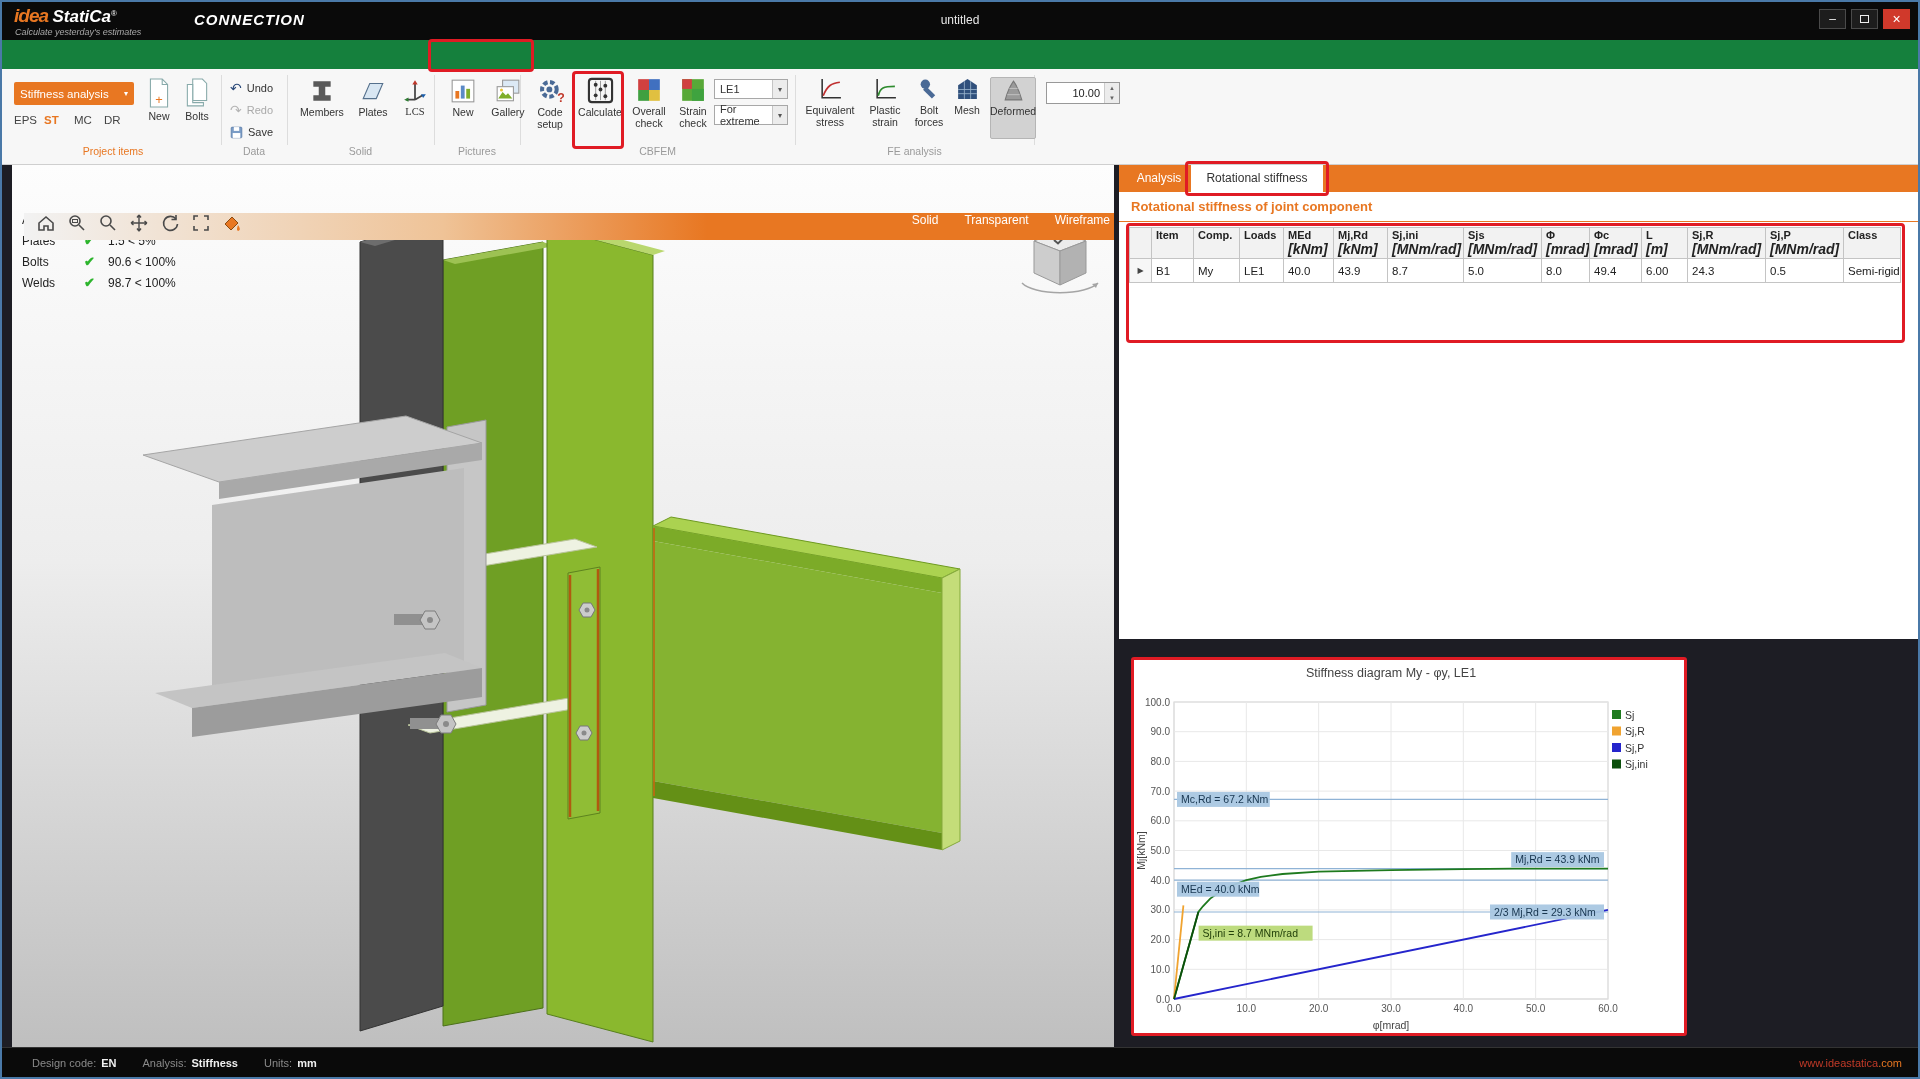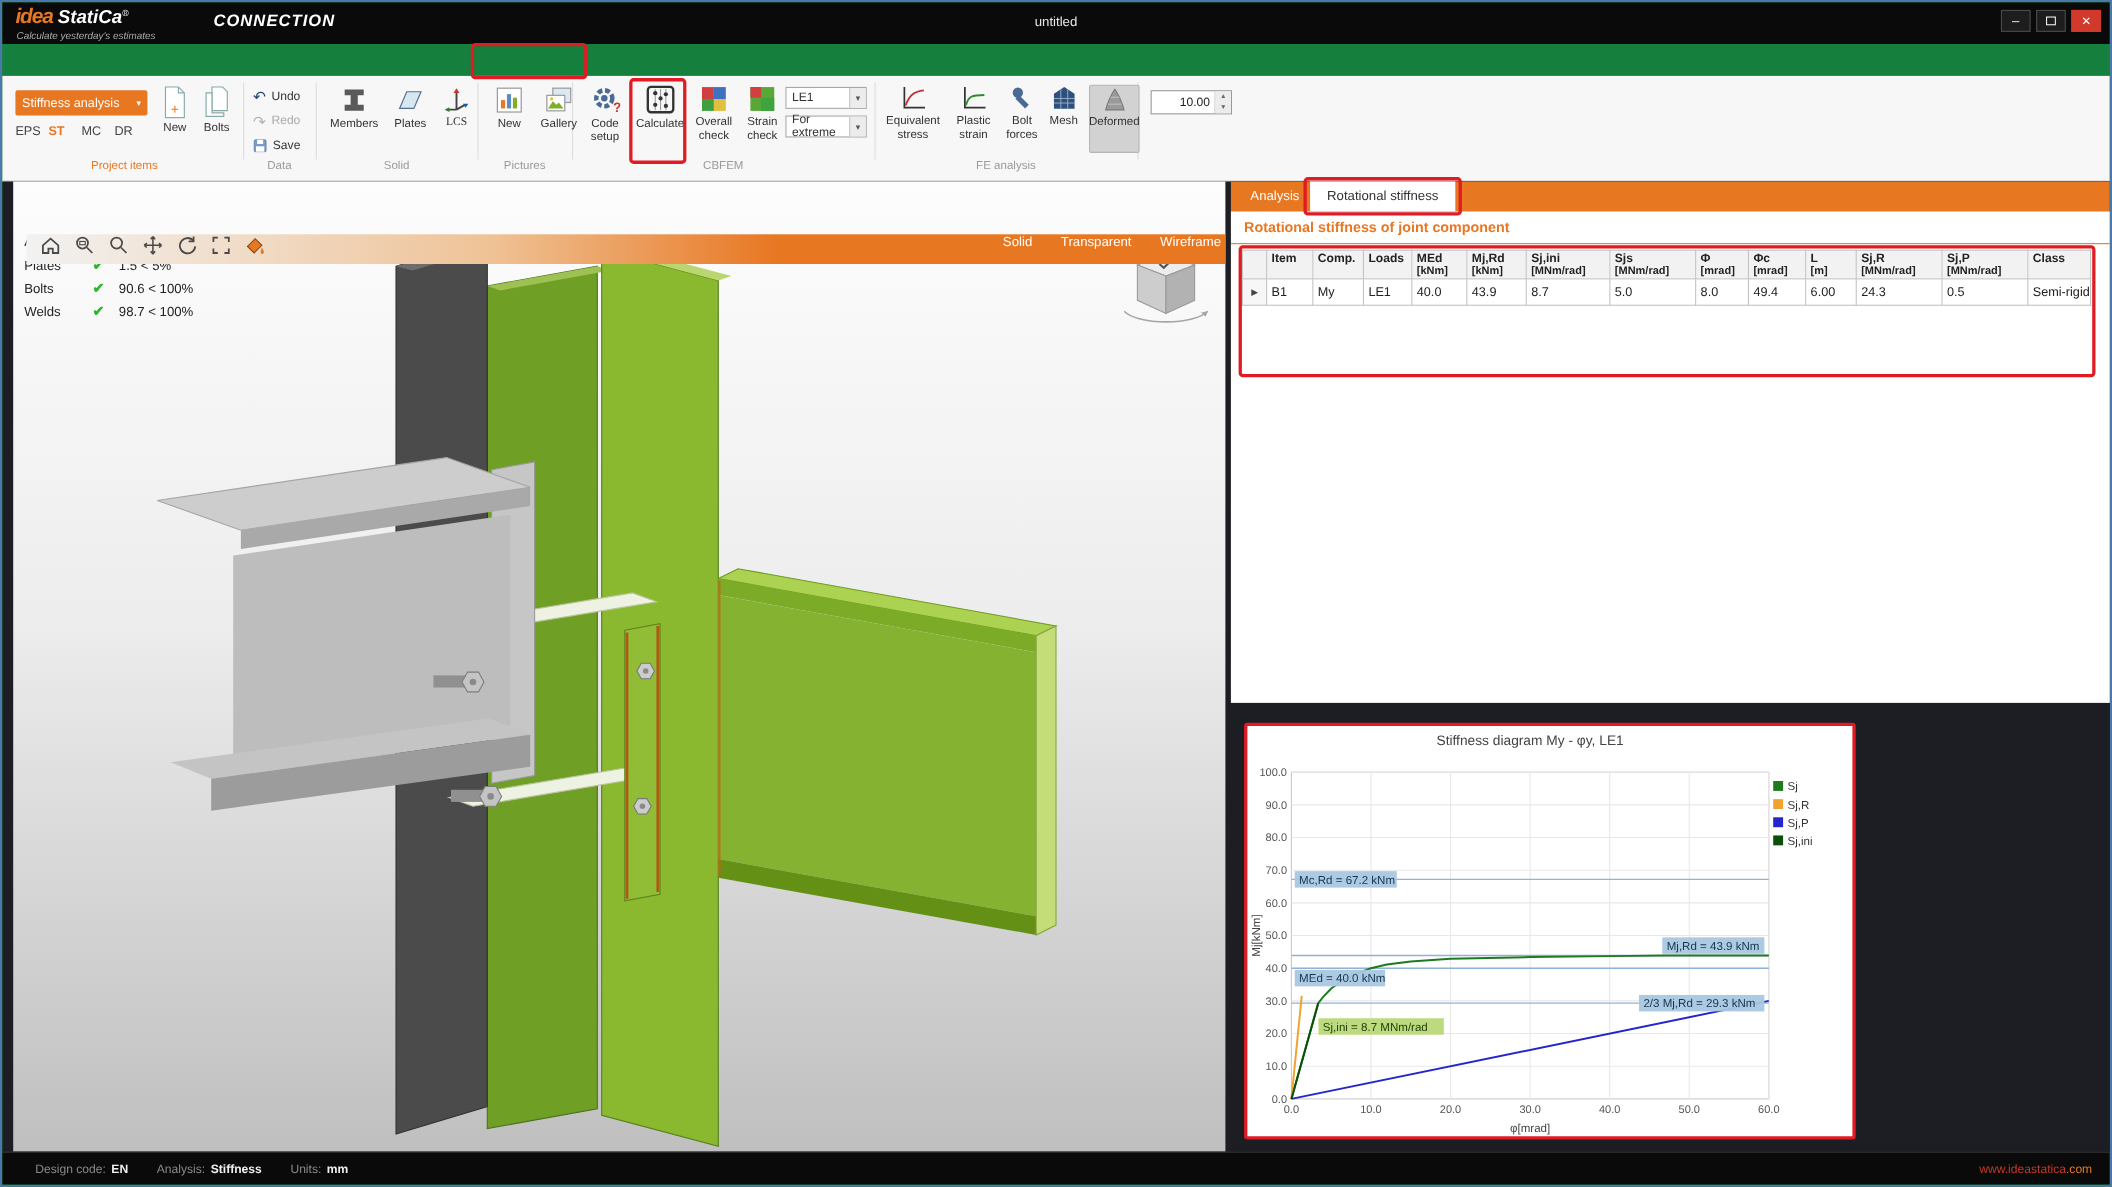--- a/index.html
+++ b/index.html
@@ -66,21 +66,21 @@
   .rpanel { position:absolute; left:1117px; top:0; width:801px; height:882px; background:#1d1d24; }
   .rp-tabs { position:absolute; left:0; top:0; width:100%; height:27px; background:#e87722; z-index:2; }
   .rp-tab { position:absolute; top:0; height:27px; line-height:27px; text-align:center; font-size:12px; color:#fff; }
   .rp-tab.active { background:#fff; color:#333; }
   .rp-content { position:absolute; left:0; top:27px; width:100%; height:447px; background:#fff; }
   .rp-title { position:absolute; left:12px; top:7px; color:#e87722; font-size:13px; font-weight:bold; }
   .rp-underline { position:absolute; left:0; top:29px; width:100%; height:1px; background:#e87722; }
   .rs-table { position:absolute; left:10px; top:35px; width:772px; border-collapse:collapse; table-layout:fixed; }
   .rs-table th, .rs-table td { border:1px solid #c4c4c4; font-size:11px; text-align:left; padding:1px 4px; overflow:hidden; white-space:nowrap; }
   .rs-table th { background:#f2f2f2; font-weight:bold; color:#222; vertical-align:top; }
-  .rs-table th .cu { font-weight:bold; font-size:10px; }
+  .rs-table th .cu { font-weight:bold; font-size:14px;font-style:italic; }
   .rs-table td { font-size:11.5px; color:#222; height:24px; background:#fff; }
   .rs-table td.exp { text-align:center; font-size:8px; color:#444; background:#f7f7f7; }
 
   .chart-panel { position:absolute; left:12px; top:492px; width:556px; height:379px; background:#fff; border:3px solid #e01b24; border-radius:3px; }
 
   
   .hl { position:absolute; border:3px solid #e01b24; border-radius:4px; pointer-events:none; z-index:10; background:transparent; }
 
   
   .statusbar { position:absolute; left:0; right:0; top:1045px; height:30px; background:#0a0a0a; border-top:1px solid #333; }

